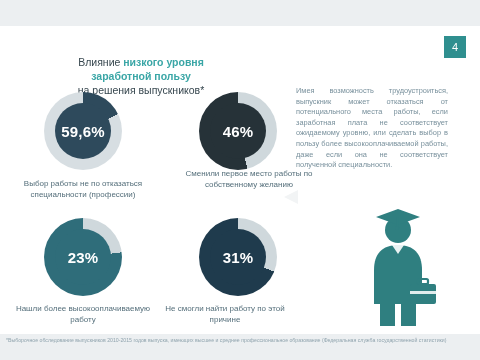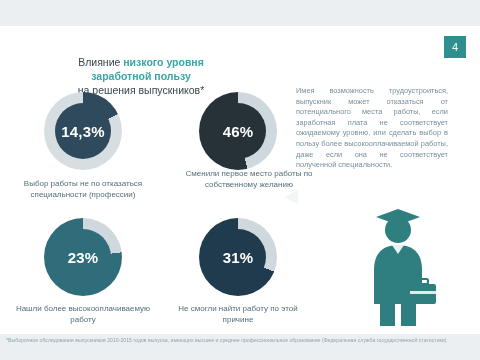--- a/index.html
+++ b/index.html
@@ -52,21 +52,21 @@
   .d3{left:44px;top:218px;}
   .d4{left:199px;top:218px;}
 
   .cap{
     position:absolute;width:150px;text-align:center;
     color:#546e7a;font-size:8px;line-height:11px;
   }
   .c1{left:8px;top:178px;}
   .c2{left:174px;top:168px;}
   .c3{left:8px;top:303px;}
-  .c4{left:163px;top:303px;text-align:center;}
+  .c4{left:150px;top:303px;text-align:center;}
 
   
   .bubble{
     position:absolute;left:296px;top:86px;width:152px;
   }
   .bubble-txt{
     color:#78909c;font-size:7.4px;line-height:10.6px;text-align:justify;
   }
   .bubble-tail{
     position:absolute;left:-12px;top:104px;width:0;height:0;
@@ -95,21 +95,21 @@
   <div class="badge">4</div>
 
   <div class="title">
     <span>Влияние </span><b>низкого уровня</b><br>
     <b>заработной пользу</b><br>
     <span class="ln3">на решения выпускников*</span>
   </div>
 
   <div class="donut d1" style="background:conic-gradient(#2e4a5c 0deg 64deg, #d7dee2 64deg 360deg);">
     <div class="hole" style="background:#2e4a5c;"></div>
-    <div class="val">14,3%</div>
+    <div class="val">59,6%</div>
   </div>
   <div class="cap c1">Выбор работы не по отказаться специальности (профессии)</div>
 
   <div class="donut d2" style="background:conic-gradient(#cfd8dc 0deg 166deg, #263238 166deg 360deg);">
     <div class="hole" style="background:#263238;"></div>
     <div class="val">46%</div>
   </div>
   <div class="cap c2">Сменили первое место работы по собственному желанию</div>
 
   <div class="donut d3" style="background:conic-gradient(#cfd8dc 0deg 83deg, #2f6d7a 83deg 360deg);">

